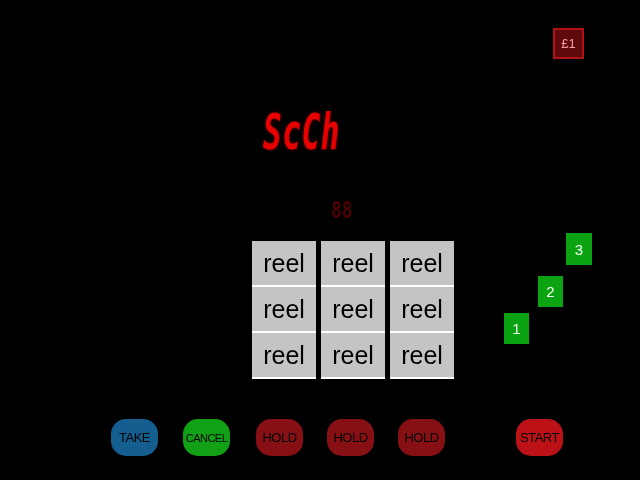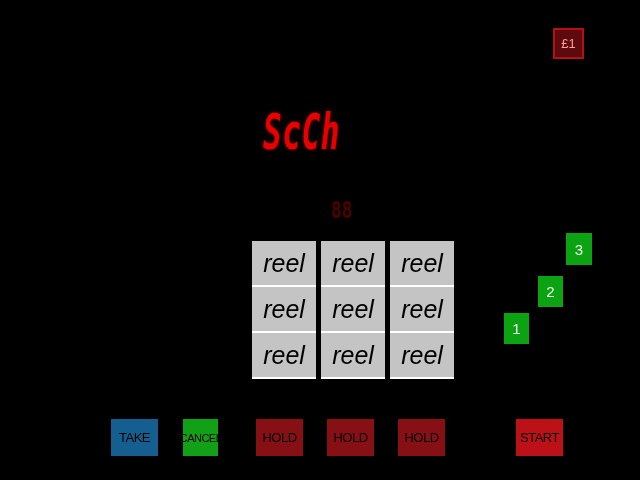--- a/index.html
+++ b/index.html
@@ -67,21 +67,20 @@
     transform-origin: left center;
   }
 
   
   .reel-grid {
     position: absolute;
     left: 252px;
     top: 241px;
     display: flex;
     gap: 5px;
-    font-style: italic;
   }
   .reel-col {
     width: 64px;
     height: 138px;
     background: #c4c4c4;
     display: flex;
     flex-direction: column;
   }
   .reel-cell {
     flex: 1;
@@ -116,23 +115,24 @@
     top: 419px;
     width: 47px;
     height: 37px;
     display: flex;
     align-items: center;
     justify-content: center;
     color: #000;
     font-size: 13px;
     letter-spacing: -0.5px;
     cursor: pointer;
+    border-radius: 15px;
   }
   .btn-take   { left: 111px; background: #155f90; }
-  .btn-cancel { left: 183px; width: 35px; background: #12a016; font-size: 11px; }
+  .btn-cancel { left: 183px; width: 47px; background: #12a016; font-size: 11px; }
   .btn-hold-1 { left: 256px; background: #871014; }
   .btn-hold-2 { left: 327px; background: #871014; }
   .btn-hold-3 { left: 398px; background: #871014; }
   .btn-start  { left: 476px; background: #bc1217; margin-left: 40px; }
 </style>
 </head>
 <body>
 
 <div class="stage">
 

